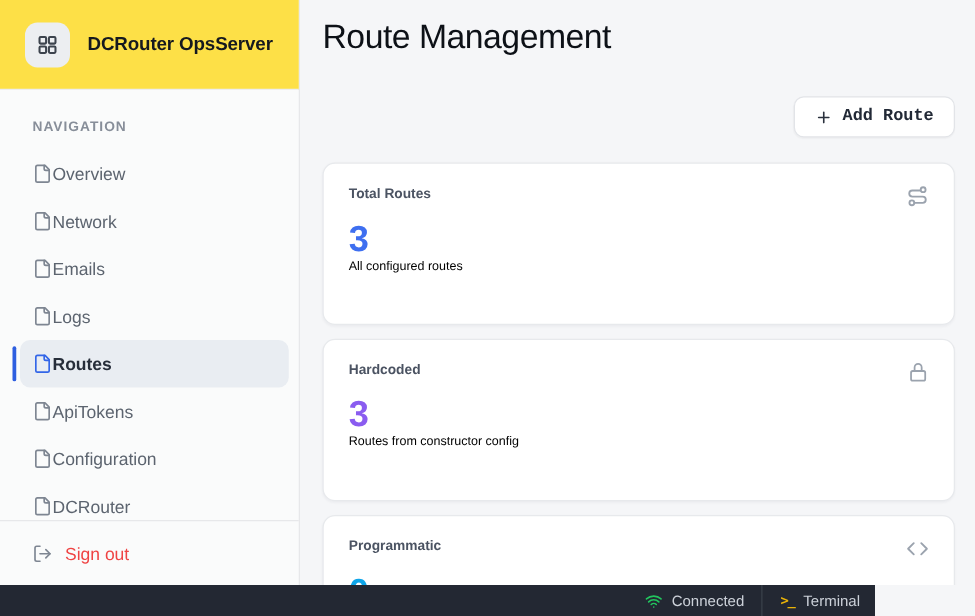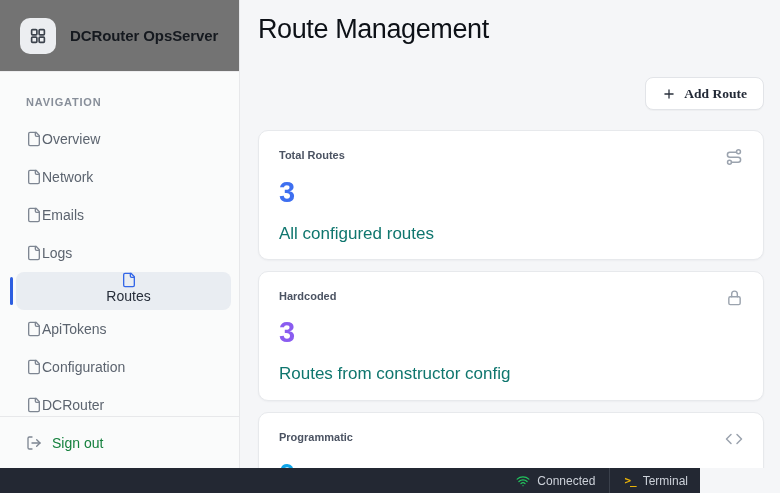--- a/index.html
+++ b/index.html
@@ -18,21 +18,21 @@
     width: 240px; height: 468px;
     background: #fafbfb;
     border-right: 1px solid #e7e8ea;
     display: flex; flex-direction: column;
   }
   .sidebar-header {
     flex: none; height: 72px;
     display: flex; align-items: center; gap: 14px;
     padding: 0 20px;
     border-bottom: 1px solid #ededef;
-    background: #737373;
+    background: #fde047;
   }
   .logo-box {
     width: 36px; height: 36px; border-radius: 10px;
     background: #eceef1;
     display: flex; align-items: center; justify-content: center;
     color: #3c434d;
   }
   .app-title { font-size: 15px; font-weight: 700; color: #15191f; letter-spacing: -0.1px; }
 
   .sidebar-nav { flex: 1; overflow: hidden; padding-top: 24px; }
@@ -44,74 +44,74 @@
   .nav-item {
     position: relative;
     height: 38px; margin: 0 8px 0 16px;
     display: flex; align-items: center; gap: 0;
     padding-left: 10px;
     border-radius: 8px;
     font-size: 14px; color: #5c646f;
     cursor: pointer;
   }
   .nav-icon { color: #7e8692; flex: none; }
-  .nav-item.active { background: #e9edf2; color: #272e3a; font-weight: 400; flex-direction: column; }
+  .nav-item.active { background: #e9edf2; color: #272e3a; font-weight: 700; }
   .nav-item.active .nav-icon { color: #3366e8; }
   .nav-item.active::before {
     content: ""; position: absolute; left: -6px; top: 5px; bottom: 5px;
     width: 3px; border-radius: 3px; background: #2e5fe0;
   }
   .sidebar-footer {
     flex: none; height: 52px;
     border-top: 1px solid #e7e8ea;
     display: flex; align-items: center;
     padding: 0 8px 0 16px;
   }
   .signout-item {
     display: flex; align-items: center; gap: 10px;
     height: 38px; width: 100%; padding-left: 10px;
-    border-radius: 8px; font-size: 14px; color: #15803d; cursor: pointer;
+    border-radius: 8px; font-size: 14px; color: #ef4444; cursor: pointer;
   }
 
   
   .main {
     position: absolute; left: 241px; top: 0; right: 0; height: 468px;
     overflow: hidden;
     padding: 14px 16px 0 17px;
     background: #f5f6f8;
   }
   .page-title {
     font-size: 27px; font-weight: 400; color: #0d1117;
     letter-spacing: -0.4px; line-height: 1.15;
   }
   .toolbar { display: flex; justify-content: flex-end; gap: 8px; margin-top: 32px; }
   .btn {
     display: inline-flex; align-items: center; gap: 8px;
     height: 33px; padding: 0 16px;
     background: #ffffff;
     border: 1px solid #e2e4e8; border-radius: 8px;
-    font-family: Liberation Serif, serif;
+    font-family: Liberation Mono, monospace;
     font-size: 13.5px; font-weight: 600; color: #222936;
     box-shadow: 0 1px 1px rgba(16,24,40,0.03);
     cursor: pointer;
   }
   .btn-icon { color: #2a313d; }
 
   .cards { margin-top: 20px; display: flex; flex-direction: column; gap: 11px; }
   .card {
     background: #ffffff;
     border: 1px solid #e7e9ec; border-radius: 10px;
     height: 130px; padding: 18px 20px;
     box-shadow: 0 1px 2px rgba(16,24,40,0.04);
   }
   .card-head { display: flex; justify-content: space-between; align-items: flex-start; }
   .card-title { font-size: 11px; font-weight: 700; color: #4b5362; }
   .card-icon { color: #9ba3ae; margin-top: -1px; }
   .card-value { margin-top: 12px; font-size: 29px; font-weight: 700; line-height: 1; }
-  .card-sub { margin-top: 17px; font-size: 17px; color: #0f766e; }
+  .card-sub { margin-top: 1px; font-size: 10px; color: #000000; }
 
   
   .statusbar {
     position: absolute; left: 0; bottom: 0; width: 700px; height: 25px;
     background: #232833; z-index: 5;
     display: flex; align-items: center; justify-content: flex-end;
     font-size: 12px; color: #ccd1d9;
   }
   .status-item { display: flex; align-items: center; gap: 7px; height: 100%; padding: 0 14px; }
   .status-item.terminal { padding: 0 12px 0 14px; cursor: pointer; }

